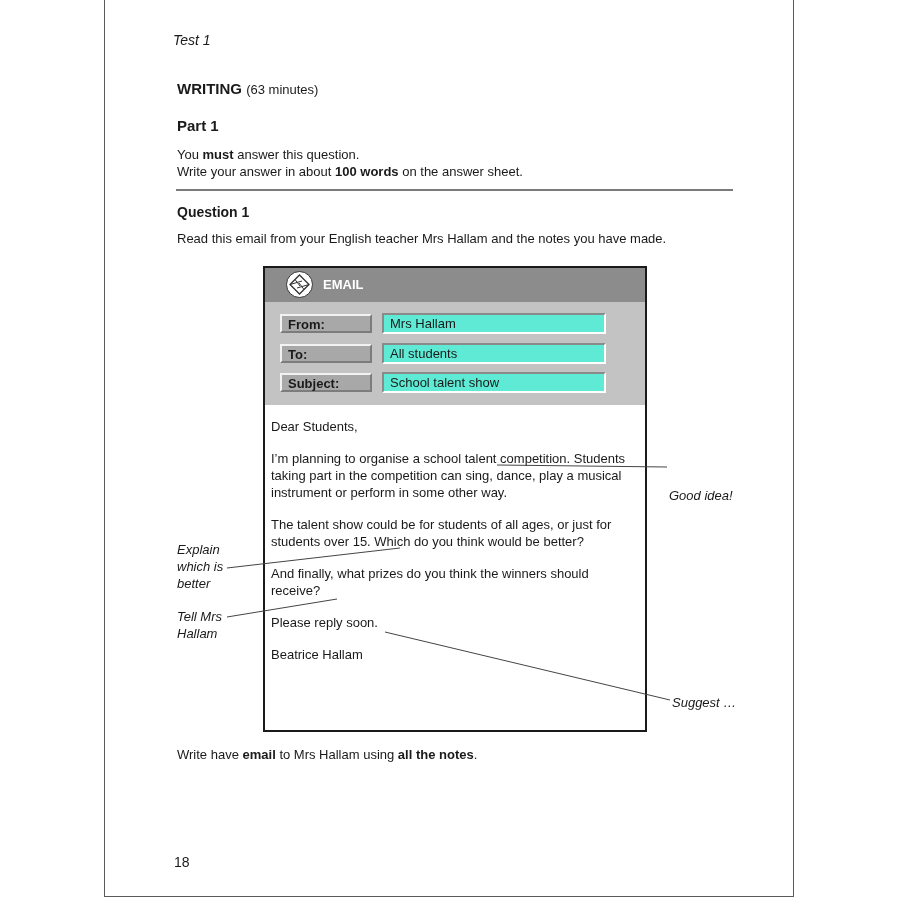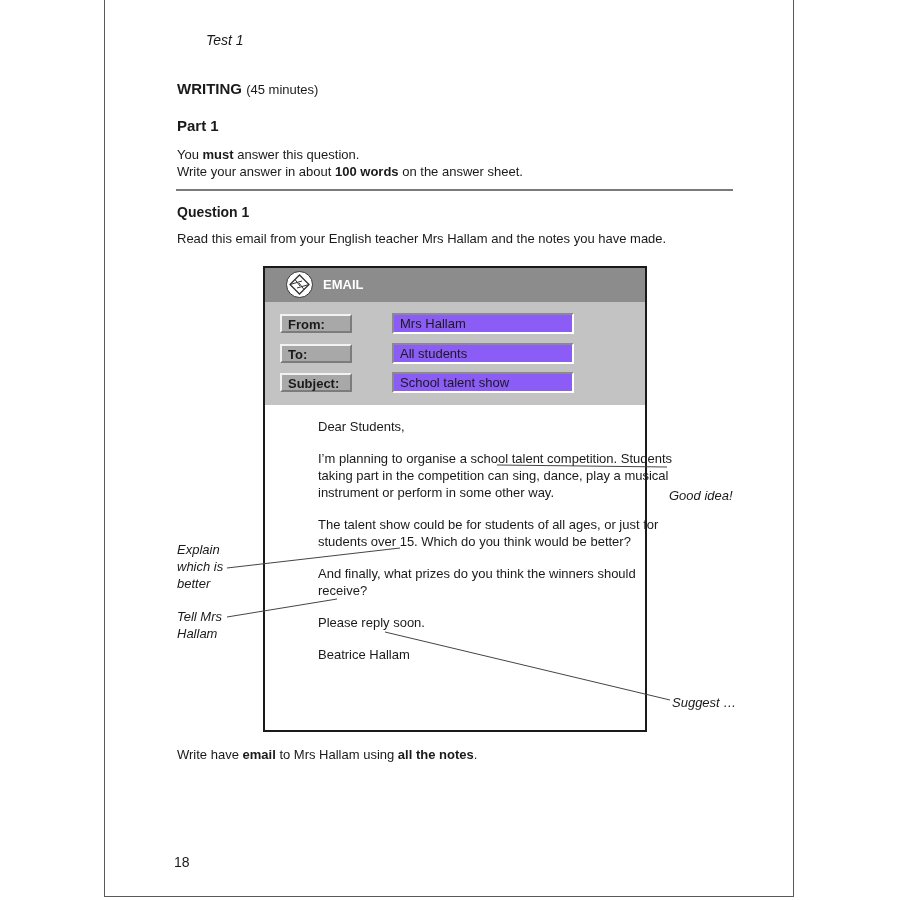--- a/index.html
+++ b/index.html
@@ -1,50 +1,50 @@
 <!DOCTYPE html>
 <html><head>
 <meta charset="utf-8">
 <style>
   html, body { margin:0; padding:0; background:#ffffff; }
   body { width:900px; height:900px; position:relative; overflow:hidden; font-family:"Liberation Sans", sans-serif; color:#1a1a1a; }
   .page { position:absolute; left:104px; top:-1px; width:690px; height:898px; border:1px solid #5a5a5a; border-top:1px solid #5a5a5a; box-sizing:border-box; background:#fff; }
   .abs { position:absolute; white-space:nowrap; }
-  .running-head { left:173px; top:32px; font-size:14px; font-style:italic;margin-left:33px; }
+  .running-head { left:173px; top:32px; font-size:14px; font-style:italic; }
   .section-title { left:177px; top:80px; font-size:15px; font-weight:bold; }
   .section-title .dur { font-weight:normal; font-size:13px; }
   .part-title { left:177px; top:117px; font-size:15px; font-weight:bold; }
   .instr { left:177px; font-size:13px; }
   .divider { position:absolute; left:176px; top:189px; width:557px; height:2px; background:#7a7a7a; }
   .question-title { left:177px; top:204px; font-size:14px; font-weight:bold; }
   .intro { left:177px; top:231px; font-size:13px; }
 
   .email { position:absolute; left:263px; top:266px; width:384px; height:466px; border:2px solid #1a1a1a; box-sizing:border-box; background:#fff; }
   .email-bar { position:absolute; left:0; top:0; width:100%; height:34px; background:#8c8c8c; }
   .email-icon { position:absolute; left:21px; top:3px; width:27px; height:27px; border-radius:50%; background:#fff; border:1px solid #333; box-sizing:border-box; }
   .email-bar-label { position:absolute; left:58px; top:9px; font-size:13px; font-weight:bold; color:#fff; }
   .email-head { position:absolute; left:0; top:34px; width:100%; height:103px; background:#c3c3c3; }
-  .field-label { position:absolute; left:15px; width:72px; height:19px; background:#a8a8a8; border-top:2px solid #f2f2f2; border-left:2px solid #f2f2f2; border-bottom:2px solid #7c7c7c; border-right:2px solid #7c7c7c; box-sizing:border-box; font-size:13px; font-weight:bold; padding:1px 4px 0 6px; }
-  .field-value { position:absolute; left:127px; width:182px; height:21px; background:#8b5cf6; border-top:2px solid #8a8a8a; border-left:2px solid #8a8a8a; border-bottom:2px solid #ffffff; border-right:2px solid #ffffff; box-sizing:border-box; font-size:13px; padding:1px 0 0 6px; }
-  .email-body { position:absolute; left:6px; top:150px; width:370px; font-size:13px; line-height:17px;margin-left:47px; }
+  .field-label { position:absolute; left:15px; width:92px; height:19px; background:#a8a8a8; border-top:2px solid #f2f2f2; border-left:2px solid #f2f2f2; border-bottom:2px solid #7c7c7c; border-right:2px solid #7c7c7c; box-sizing:border-box; font-size:13px; font-weight:bold; padding:1px 4px 0 6px; }
+  .field-value { position:absolute; left:117px; width:224px; height:21px; background:#5eead4; border-top:2px solid #8a8a8a; border-left:2px solid #8a8a8a; border-bottom:2px solid #ffffff; border-right:2px solid #ffffff; box-sizing:border-box; font-size:13px; padding:1px 0 0 6px; }
+  .email-body { position:absolute; left:6px; top:150px; width:370px; font-size:13px; line-height:17px; }
   .email-body p { margin:0 0 15px 0; white-space:normal; }
 
   .note { position:absolute; font-size:13px; font-style:italic; line-height:17px; }
   svg.callouts { position:absolute; left:0; top:0; width:900px; height:900px; pointer-events:none; }
   .closing { left:177px; top:747px; font-size:13px; }
   .page-num { left:174px; top:854px; font-size:14px; }
 </style>
 </head>
 <body>
 
 <div class="page"></div>
 
 <div class="abs running-head">Test 1</div>
 
-<div class="abs section-title"><span>WRITING</span> <span class="dur">(45 minutes)</span></div>
+<div class="abs section-title"><span>WRITING</span> <span class="dur">(63 minutes)</span></div>
 
 <div class="abs part-title">Part 1</div>
 
 <div class="abs instr" style="top:147px"><span>You </span><b>must</b><span> answer this question.</span></div>
 <div class="abs instr" style="top:164px"><span>Write your answer in about </span><b>100 words</b><span> on the answer sheet.</span></div>
 
 <div class="divider"></div>
 
 <div class="abs question-title">Question 1</div>
 <div class="abs intro">Read this email from your English teacher Mrs Hallam and the notes you have made.</div>

